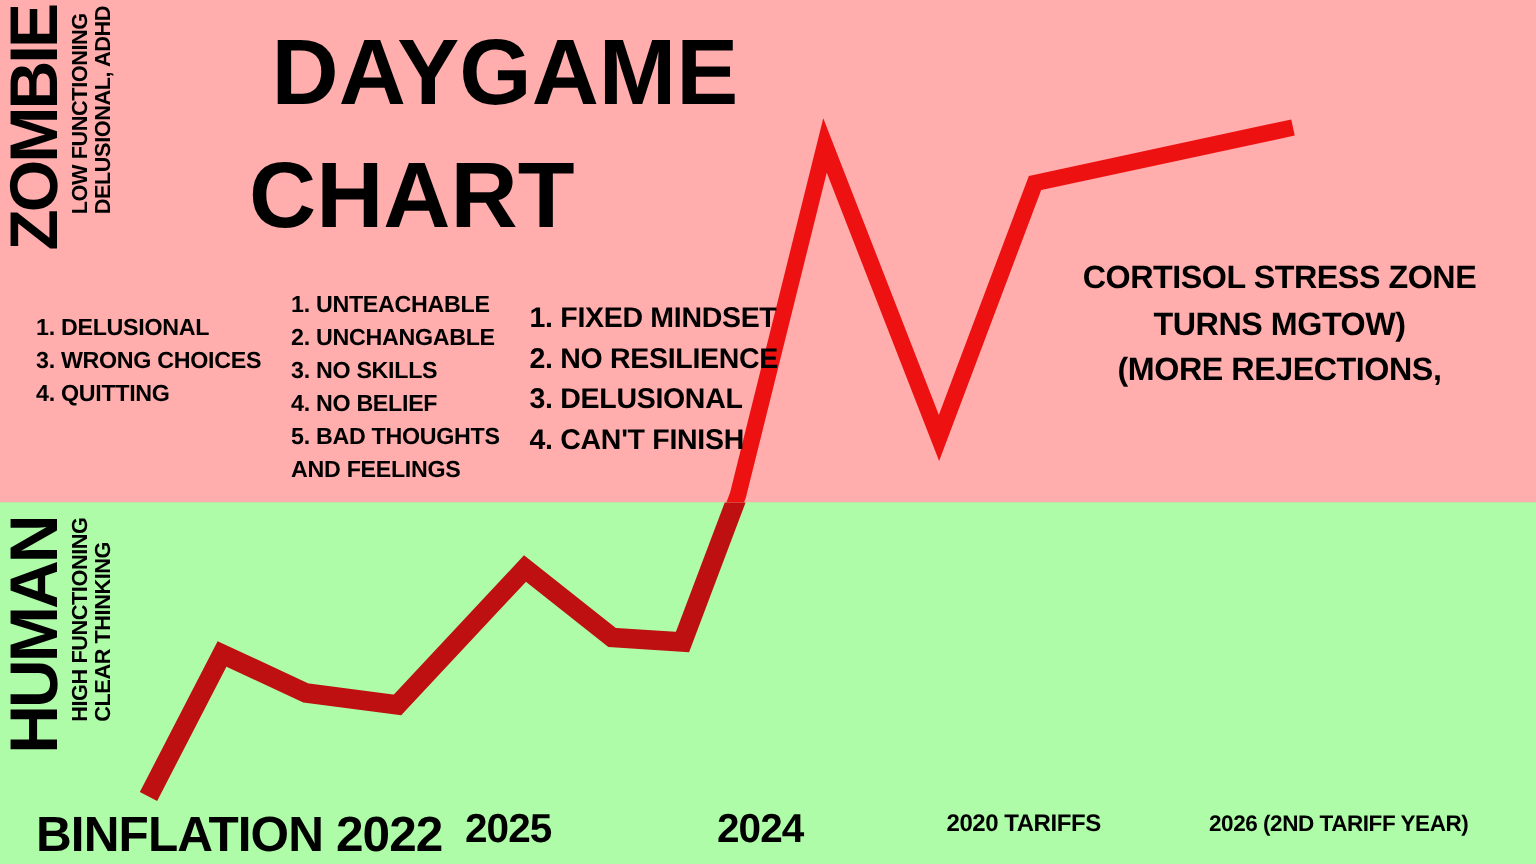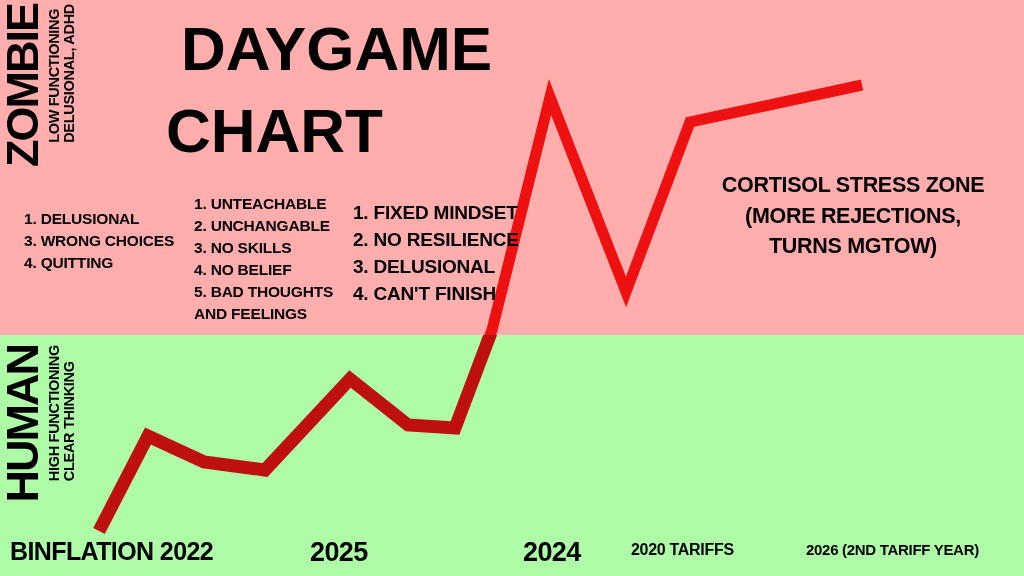--- a/index.html
+++ b/index.html
@@ -54,23 +54,23 @@
   
   #cortisol{
     position:absolute;left:688px;top:170px;width:330px;
     text-align:center;color:#000;font-weight:bold;
     font-size:21.5px;line-height:1.42;letter-spacing:-0.3px;
   }
   #cortisol div{white-space:nowrap;}
 
   
   .xlab{position:absolute;color:#000;font-weight:bold;white-space:nowrap;}
-  #x0{left:10px;top:537px;font-size:25px;letter-spacing:-0.6px;}
+  #x0{left:24px;top:537px;font-size:33px;letter-spacing:-0.6px;}
   #x1{left:310px;top:537px;font-size:27px;letter-spacing:-0.6px;}
-  #x2{left:478px;top:537px;font-size:27px;letter-spacing:-0.6px;margin-left:45px;}
+  #x2{left:478px;top:537px;font-size:27px;letter-spacing:-0.6px;}
   #x3{left:631px;top:541px;font-size:16px;letter-spacing:-0.3px;}
   #x4{left:806px;top:541px;font-size:15px;letter-spacing:-0.3px;}
 </style>
 </head>
 <body>
 
 <div id="stage">
 
   <div class="band" id="zombie-band" style="background: rgb(255, 173, 173);"></div>
   <div class="band" id="human-band" style="background: rgb(174, 252, 168);"></div>
@@ -124,22 +124,22 @@
     </div>
   <div class="list" id="list-c">
       <div>1. FIXED MINDSET</div>
       <div>2. NO RESILIENCE</div>
       <div>3. DELUSIONAL</div>
       <div>4. CAN'T FINISH</div>
     </div>
 
   <div id="cortisol">
     <div>CORTISOL STRESS ZONE</div>
+    <div>TURNS MGTOW)</div>
     <div>(MORE REJECTIONS,</div>
-    <div>TURNS MGTOW)</div>
   </div>
 
   <div class="xlab" id="x0">BINFLATION 2022</div>
   <div class="xlab" id="x1">2025</div>
   <div class="xlab" id="x2">2024</div>
   <div class="xlab" id="x3">2020 TARIFFS</div>
   <div class="xlab" id="x4">2026 (2ND TARIFF YEAR)</div>
 
 </div>
 

